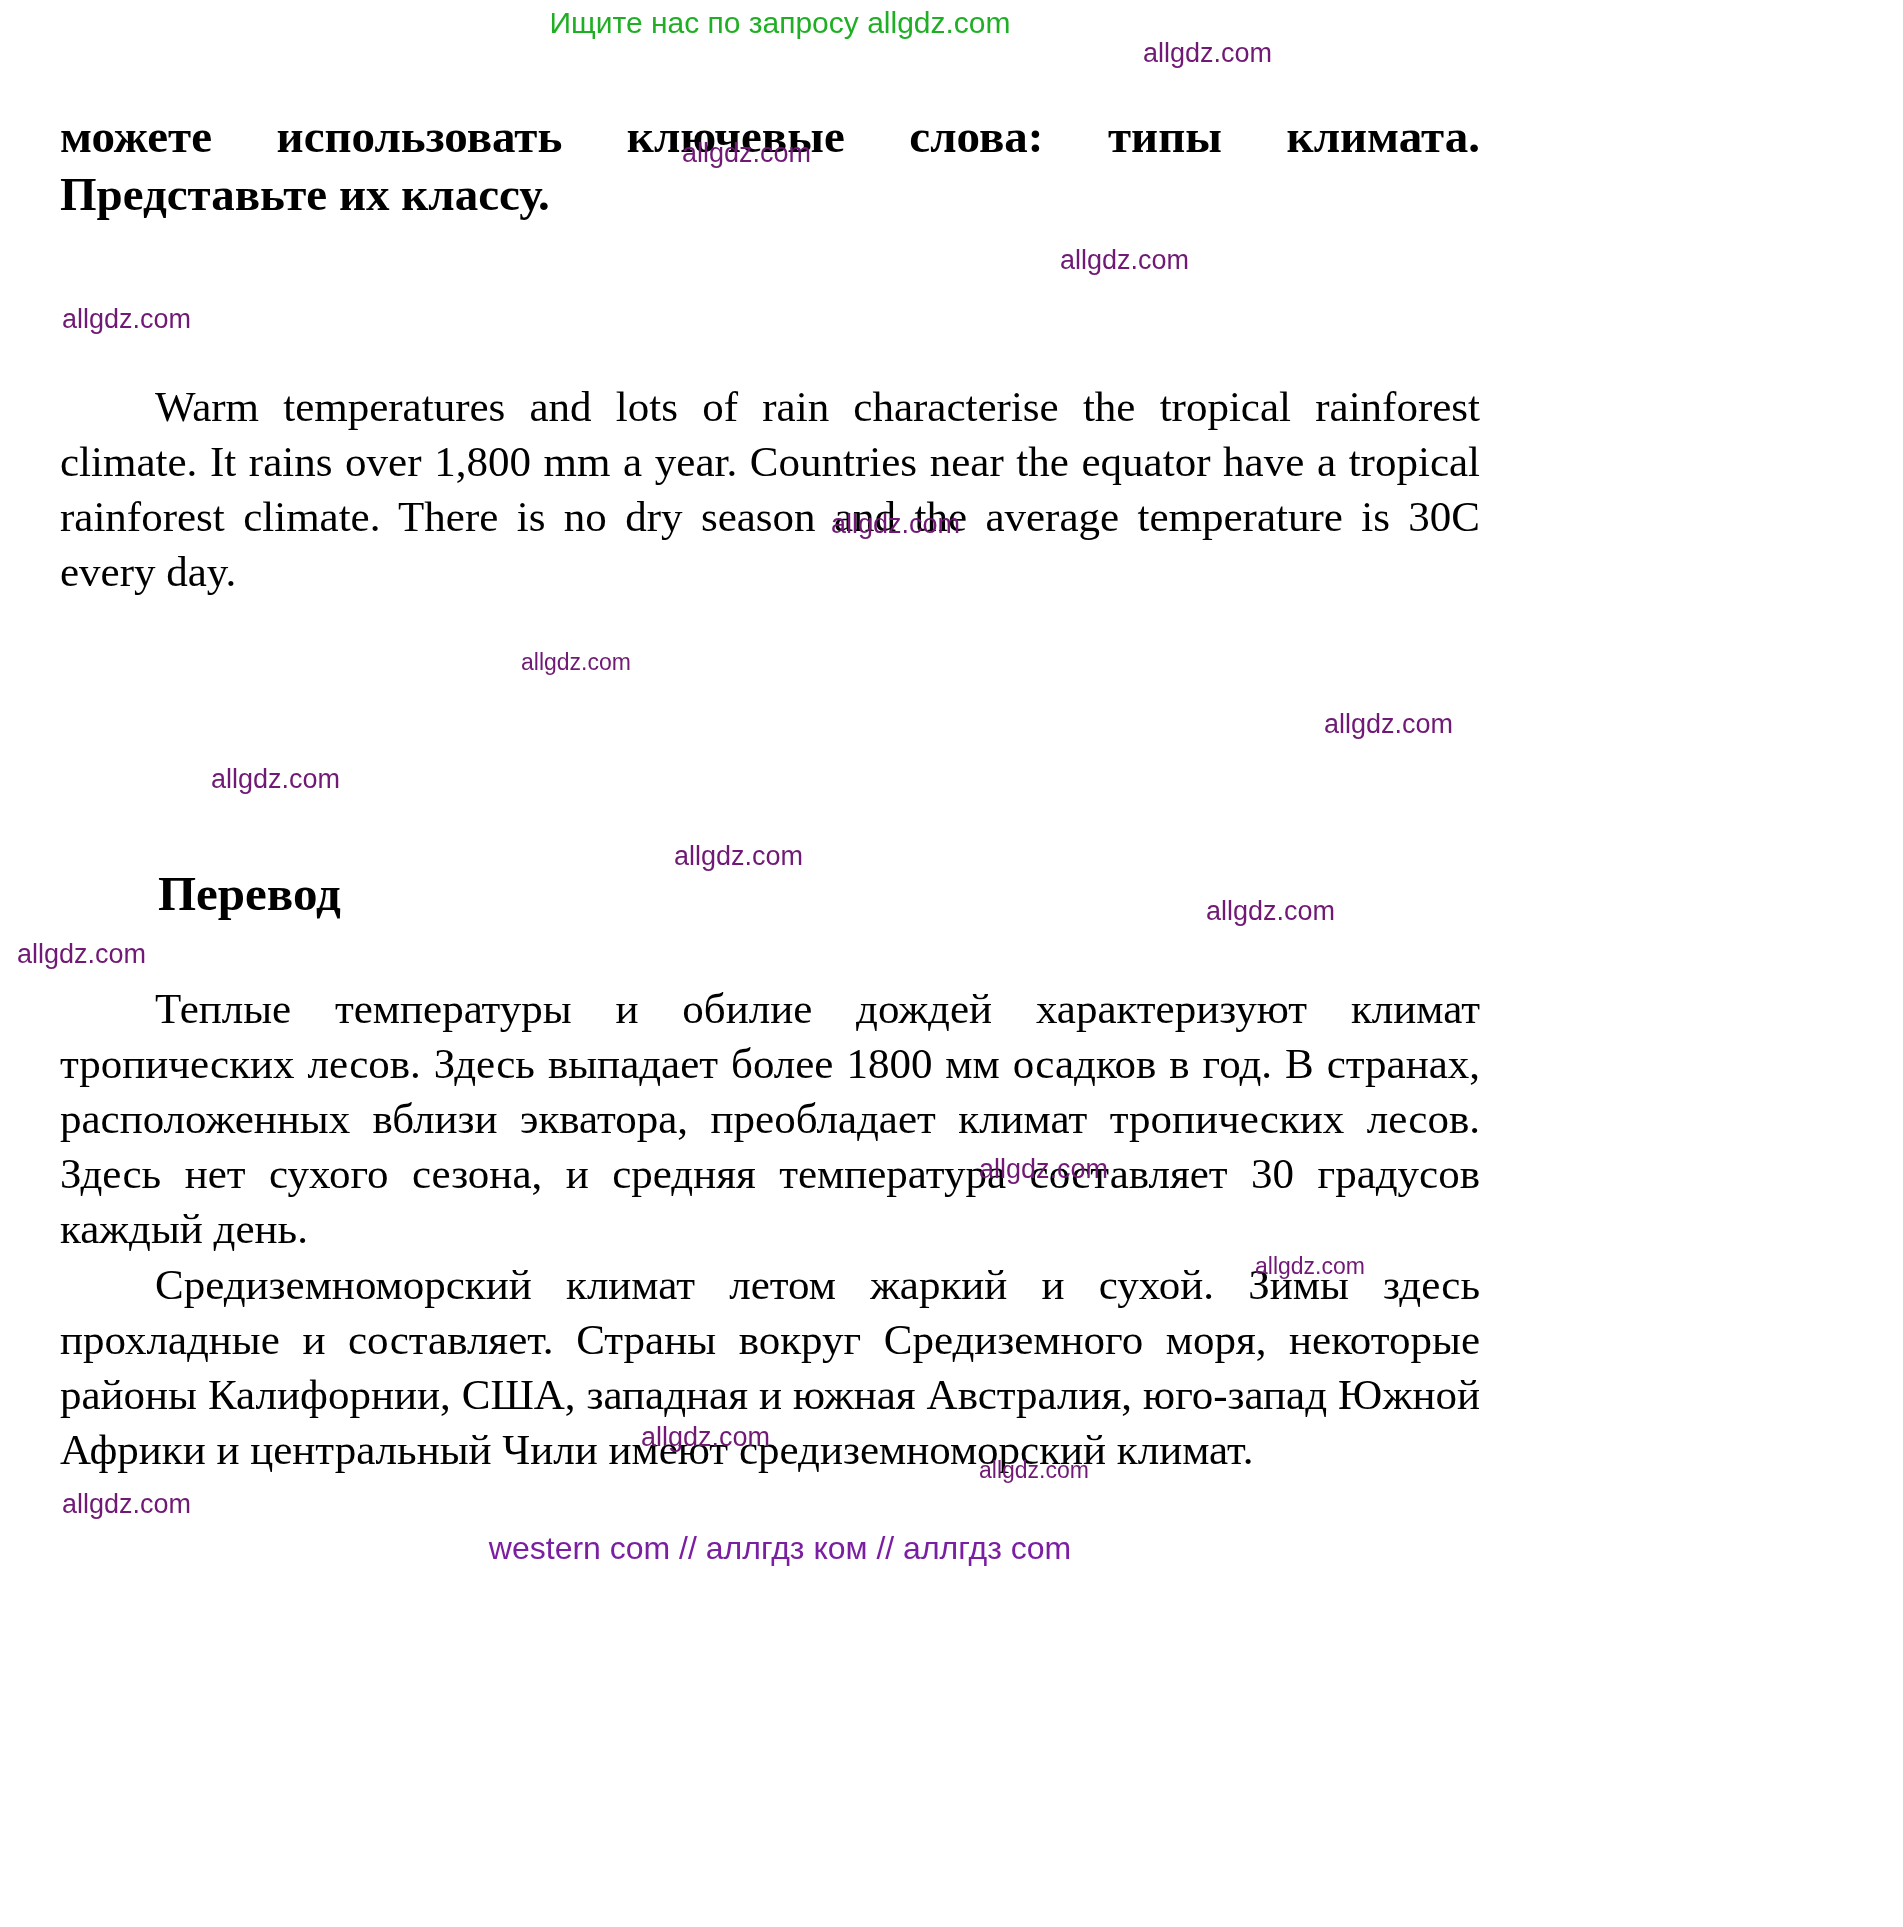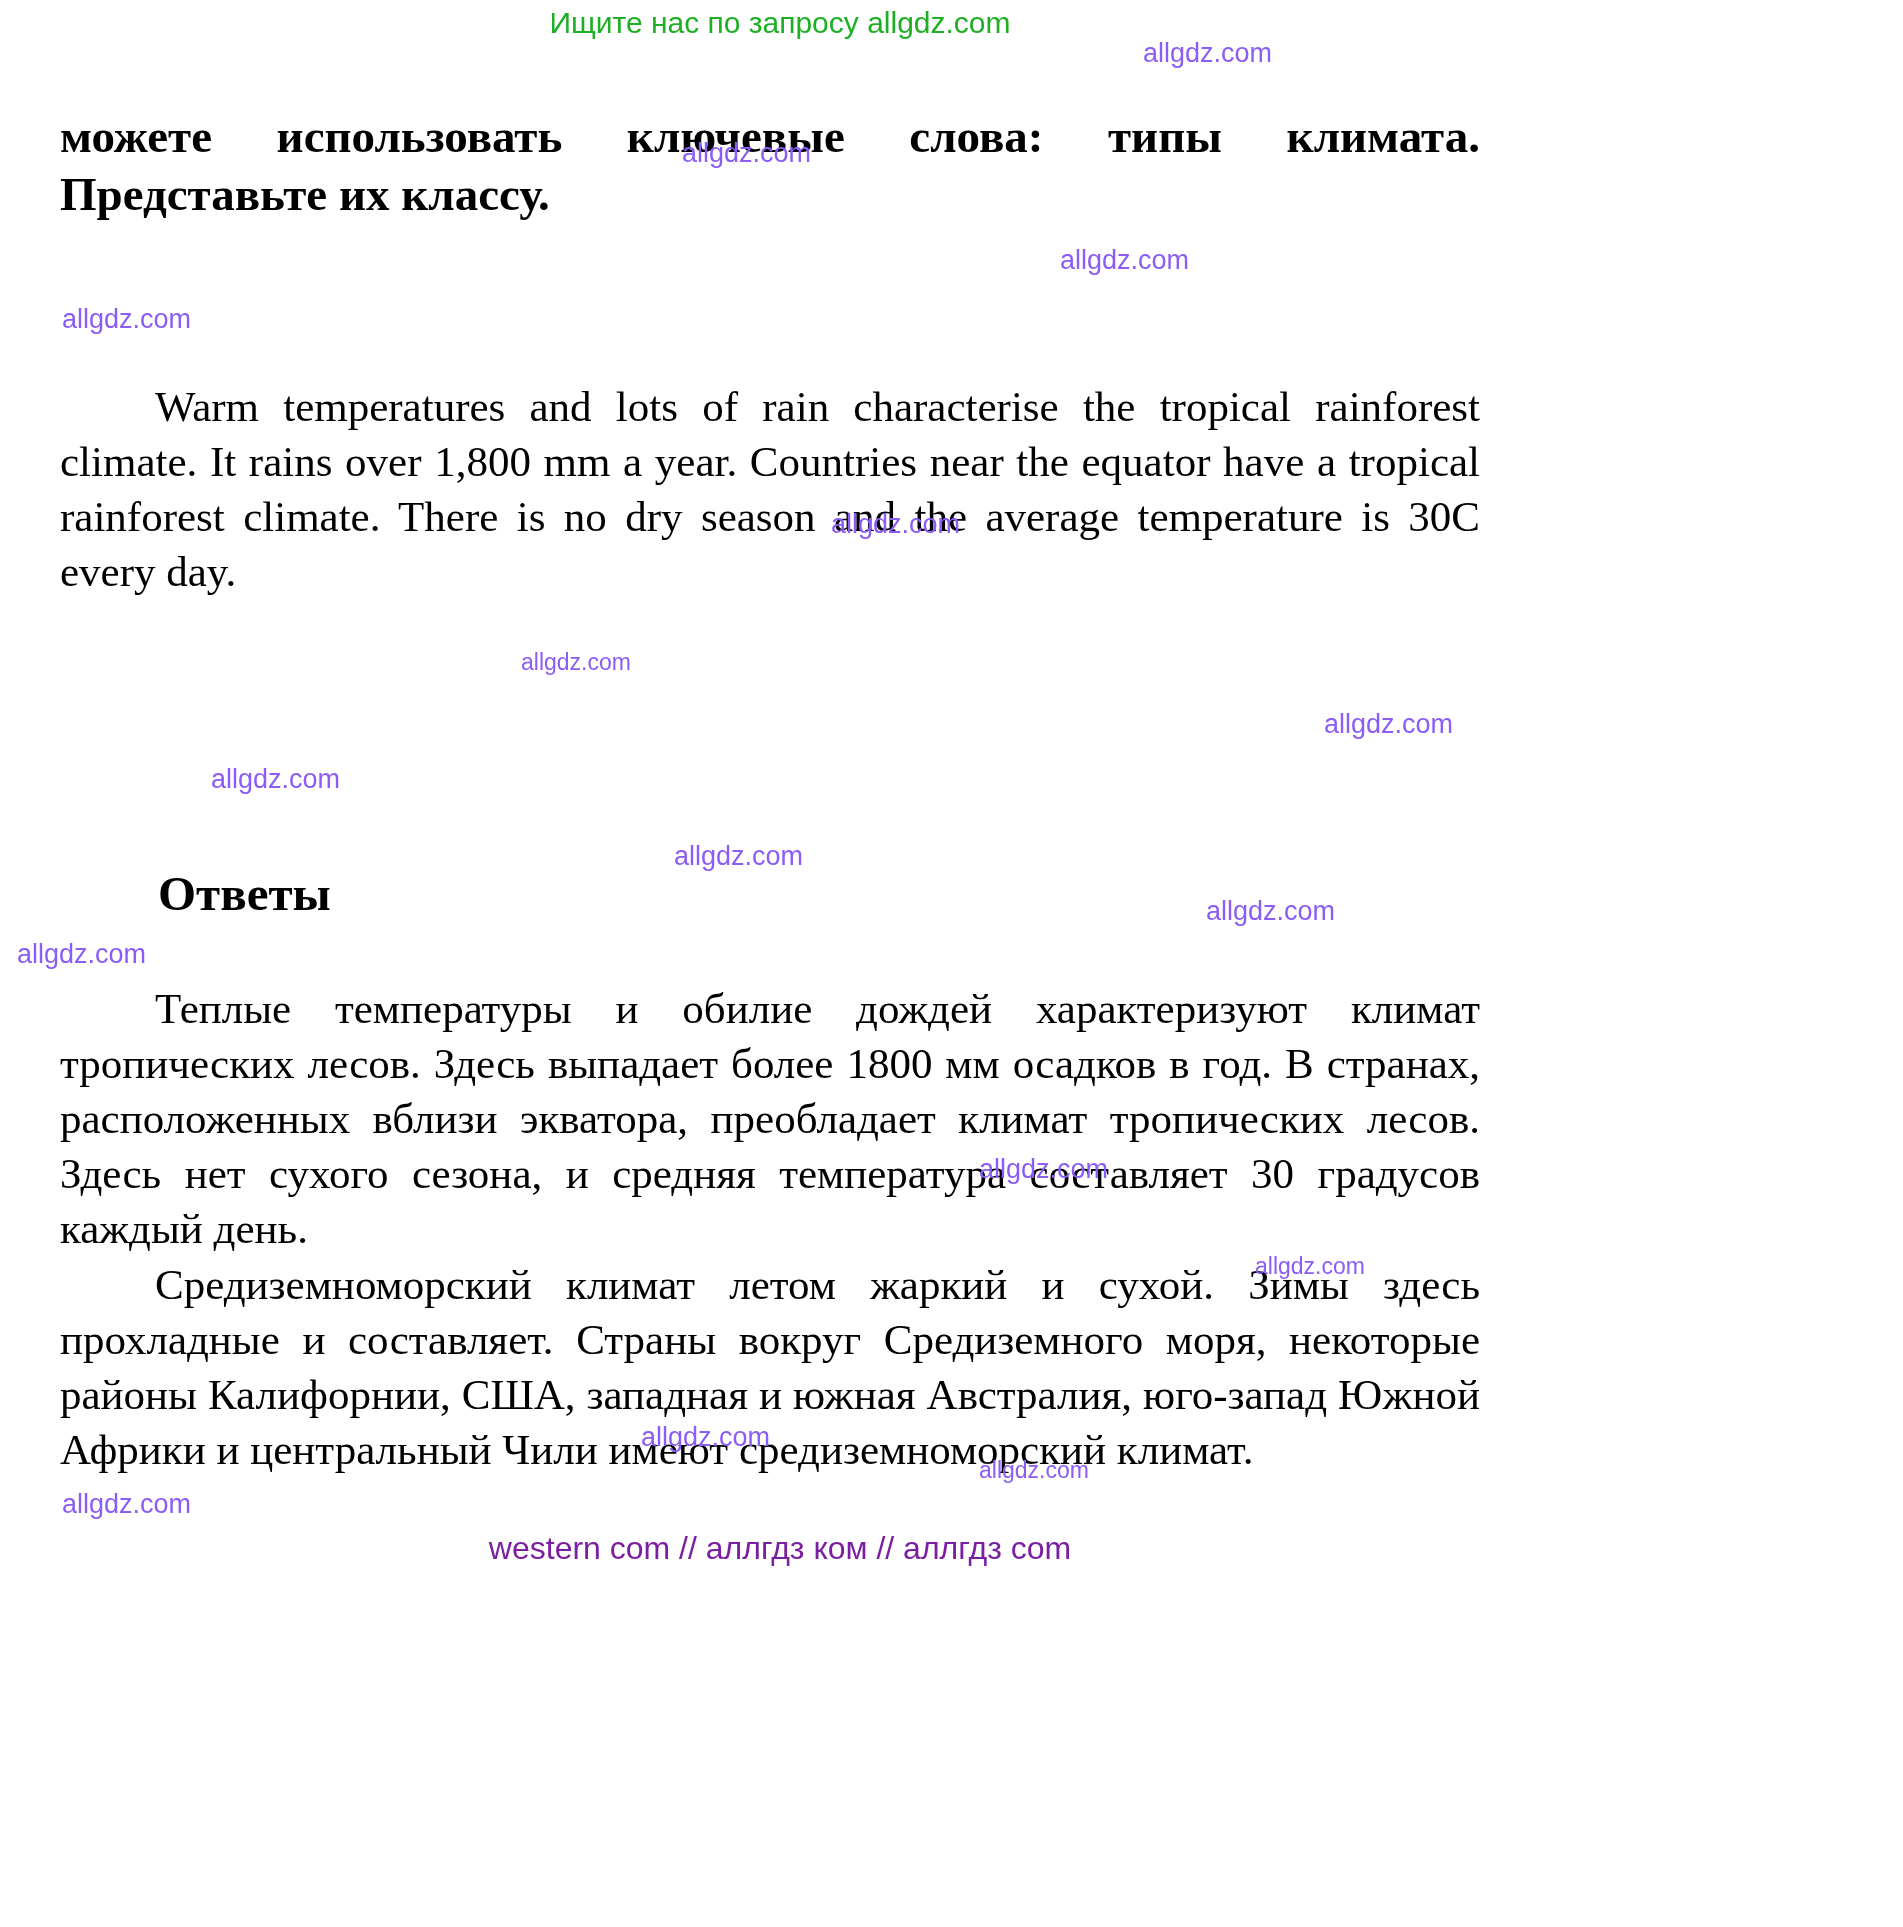--- a/index.html
+++ b/index.html
@@ -26,38 +26,38 @@
   .p-en1{top:336px;}
   .p-en2{top:556px;}
   .p-ru1{top:938px;}
   .p-ru2{top:1214px;}
   .footer{
     position:absolute;left:70px;top:1530px;width:1420px;text-align:center;
     font-family:"Liberation Sans",sans-serif;font-size:32px;color:#7b1fa2;
   }
   .wm{
     position:absolute;font-family:"Liberation Sans",sans-serif;
-    font-size:27px;color:#8b5cf6;white-space:nowrap;line-height:1;
+    font-size:27px;color:#701a75;white-space:nowrap;line-height:1;
   }
   .wm.sm{font-size:23px;}
 </style>
 </head>
 <body>
 
 <div class="page">
 
   <div class="banner" style="color: rgb(31, 175, 36);">Ищите нас по запросу allgdz.com</div>
 
   <p class="block intro">можете использовать ключевые слова: типы климата. Представьте их классу.</p>
 
 
   <p class="block body-p p-en1">Warm temperatures and lots of rain characterise the tropical rainforest climate. It rains over 1,800 mm a year. Countries near the equator have a tropical rainforest climate. There is no dry season and the average temperature is 30C every day.</p>
 
 
-  <h2 class="block heading h-translation">Ответы</h2>
+  <h2 class="block heading h-translation">Перевод</h2>
 
   <p class="block body-p p-ru1">Теплые температуры и обилие дождей характеризуют климат тропических лесов. Здесь выпадает более 1800 мм осадков в год. В странах, расположенных вблизи экватора, преобладает климат тропических лесов. Здесь нет сухого сезона, и средняя температура составляет 30 градусов каждый день.</p>
 
   <p class="block body-p p-ru2">Средиземноморский климат летом жаркий и сухой. Зимы здесь прохладные и составляет. Страны вокруг Средиземного моря, некоторые районы Калифорнии, США, западная и южная Австралия, юго-запад Южной Африки и центральный Чили имеют средиземноморский климат.</p>
 
   <div class="footer" style="color: rgb(123, 31, 162);">western com  //  аллгдз ком  //  аллгдз com</div>
 
   <span class="wm" style="left:1143px;top:40px;">allgdz.com</span>
   <span class="wm" style="left:682px;top:140px;">allgdz.com</span>
   <span class="wm" style="left:1060px;top:247px;">allgdz.com</span>

